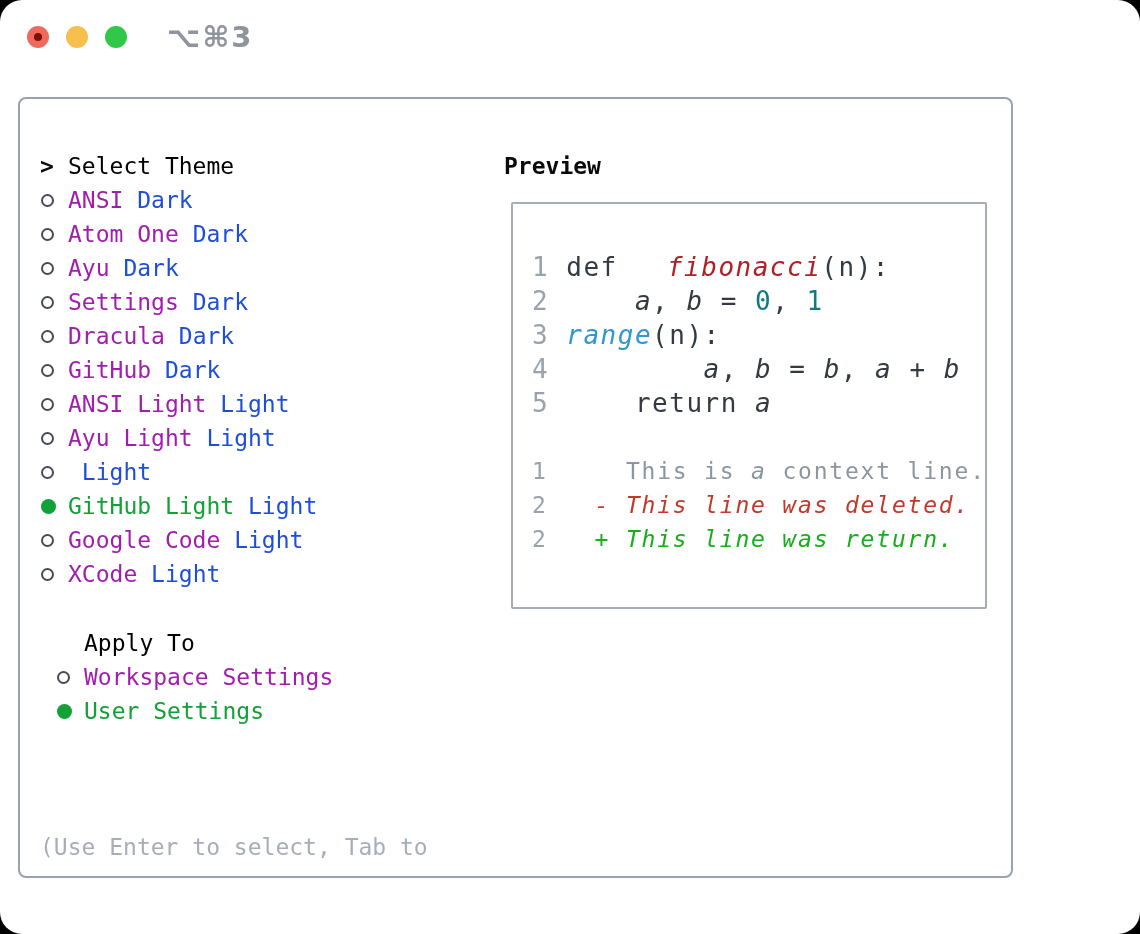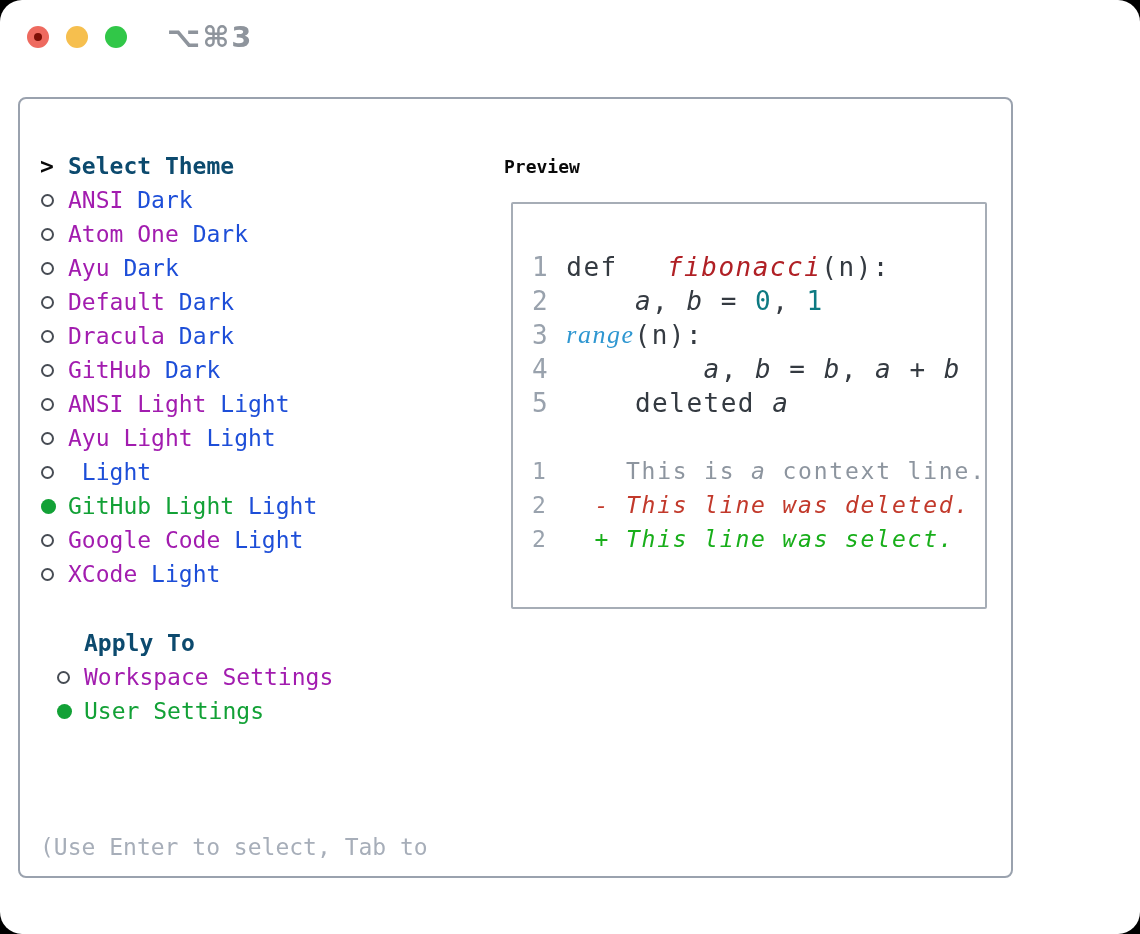--- a/index.html
+++ b/index.html
@@ -46,52 +46,52 @@
   .prefix{
     display:inline-flex;align-items:center;justify-content:flex-start;
     width:28px;flex:0 0 28px;
   }
   .chevron{font-weight:bold;color:#0a0a0a;font-size:23px;}
   .radio{
     width:13px;height:13px;border-radius:50%;
     border:2px solid #474c54;box-sizing:border-box;margin-left:1px;
   }
   .radio.sel{border:none;background:#12a136;width:15px;height:15px;}
-  .hdr{font-weight:bold;color:#0c4a6e;}
+  .hdr{font-weight:normal;color:#000000;}
   .item-name{color:#a21caf;}
   .row.selected .item-name{color:#12a136;}
   .variant{color:#1d4ed8;}
   .apply{position:absolute;left:36px;top:527px;}
   .hint{
     position:absolute;left:20px;top:663px;
     font-size:23px;line-height:34px;color:#a7aeb9;white-space:pre;
   }
   
   .preview-title{
     position:absolute;left:484px;top:50px;height:34px;display:flex;align-items:center;
-    font-size:18px;font-weight:bold;color:#0a0a0a;
+    font-size:23px;font-weight:bold;color:#0a0a0a;
   }
   .preview-box{
     position:absolute;left:491px;top:103px;width:472px;height:403px;
     border:2px solid #a6adb6;border-radius:2px;background:#fff;
   }
   .codeblock{position:absolute;left:19px;top:46px;}
   .cline{
     height:34px;display:flex;align-items:center;white-space:pre;
     font-size:26px;letter-spacing:1.5px;color:#343a41;
   }
   .diffblock{position:absolute;left:19px;top:250px;}
   .dline{
     height:34px;display:flex;align-items:center;white-space:pre;
     font-size:23px;letter-spacing:1.8px;
   }
   .lnum{color:#99a2ad;}
   .seg-fn{color:#b02025;margin-left:32px;}
   .seg-num{color:#0e7a82;}
-  .seg-builtin{color:#2f97d1;font-family:Liberation Serif, serif;}
+  .seg-builtin{color:#2f97d1;}
   .seg-i{font-style:italic;}
   .dline.ctx{color:#8d959f;}
   .dline.del{color:#c2392b;}
   .dline.add{color:#18ae1a;}
 </style>
 </head>
 <body>
 
 <div class="window">
 
@@ -106,21 +106,21 @@
 
     <div class="list" id="theme-list">
       <div class="row">
         <span class="prefix"><span class="chevron">&gt;</span></span>
         <span class="hdr">Select Theme</span>
       </div>
 
     <div class="row"><span class="prefix"><span class="radio"></span></span><span class="item-name">ANSI</span><span class="variant"> Dark</span></div>
         <div class="row"><span class="prefix"><span class="radio"></span></span><span class="item-name">Atom One</span><span class="variant"> Dark</span></div>
         <div class="row"><span class="prefix"><span class="radio"></span></span><span class="item-name">Ayu</span><span class="variant"> Dark</span></div>
-        <div class="row"><span class="prefix"><span class="radio"></span></span><span class="item-name">Default</span><span class="variant"> Dark</span></div>
+        <div class="row"><span class="prefix"><span class="radio"></span></span><span class="item-name">Settings</span><span class="variant"> Dark</span></div>
         <div class="row"><span class="prefix"><span class="radio"></span></span><span class="item-name">Dracula</span><span class="variant"> Dark</span></div>
         <div class="row"><span class="prefix"><span class="radio"></span></span><span class="item-name">GitHub</span><span class="variant"> Dark</span></div>
         <div class="row"><span class="prefix"><span class="radio"></span></span><span class="item-name">ANSI Light</span><span class="variant"> Light</span></div>
         <div class="row"><span class="prefix"><span class="radio"></span></span><span class="item-name">Ayu Light</span><span class="variant"> Light</span></div>
         <div class="row"><span class="prefix"><span class="radio"></span></span><span class="variant"> Light</span></div>
         <div class="row selected"><span class="prefix"><span class="radio sel"></span></span><span class="item-name">GitHub Light</span><span class="variant"> Light</span></div>
         <div class="row"><span class="prefix"><span class="radio"></span></span><span class="item-name">Google Code</span><span class="variant"> Light</span></div>
         <div class="row"><span class="prefix"><span class="radio"></span></span><span class="item-name">XCode</span><span class="variant"> Light</span></div>
       </div>
 
@@ -140,23 +140,23 @@
     </div>
 
     <div class="preview-title">Preview</div>
 
     <div class="preview-box">
       <div class="codeblock" id="code-block">
           <div class="cline"><span class="lnum">1 </span><span>def </span><span class="seg-fn seg-i">fibonacci</span><span>(n):</span></div>
           <div class="cline"><span class="lnum">2 </span><span>    </span><span class="seg-i">a</span><span>, </span><span class="seg-i">b</span><span> = </span><span class="seg-num">0</span><span>, </span><span class="seg-num">1</span></div>
           <div class="cline"><span class="lnum">3 </span><span class="seg-builtin seg-i">range</span><span>(n):</span></div>
           <div class="cline"><span class="lnum">4 </span><span>        </span><span class="seg-i">a</span><span>, </span><span class="seg-i">b</span><span> = </span><span class="seg-i">b</span><span>, </span><span class="seg-i">a</span><span> + </span><span class="seg-i">b</span></div>
-          <div class="cline"><span class="lnum">5 </span><span>    deleted </span><span class="seg-i">a</span></div>
+          <div class="cline"><span class="lnum">5 </span><span>    return </span><span class="seg-i">a</span></div>
         </div>
       <div class="diffblock" id="diff-block">
           <div class="dline ctx"><span class="lnum">1 </span><span>    This is </span><span class="seg-i">a</span><span> context line.</span></div>
           <div class="dline del"><span class="lnum">2 </span><span class="seg-i">  - This line was deleted.</span></div>
-          <div class="dline add"><span class="lnum">2 </span><span class="seg-i">  + This line was select.</span></div>
+          <div class="dline add"><span class="lnum">2 </span><span class="seg-i">  + This line was return.</span></div>
         </div>
     </div>
 
   </div>
 </div>
 
 </body></html>

